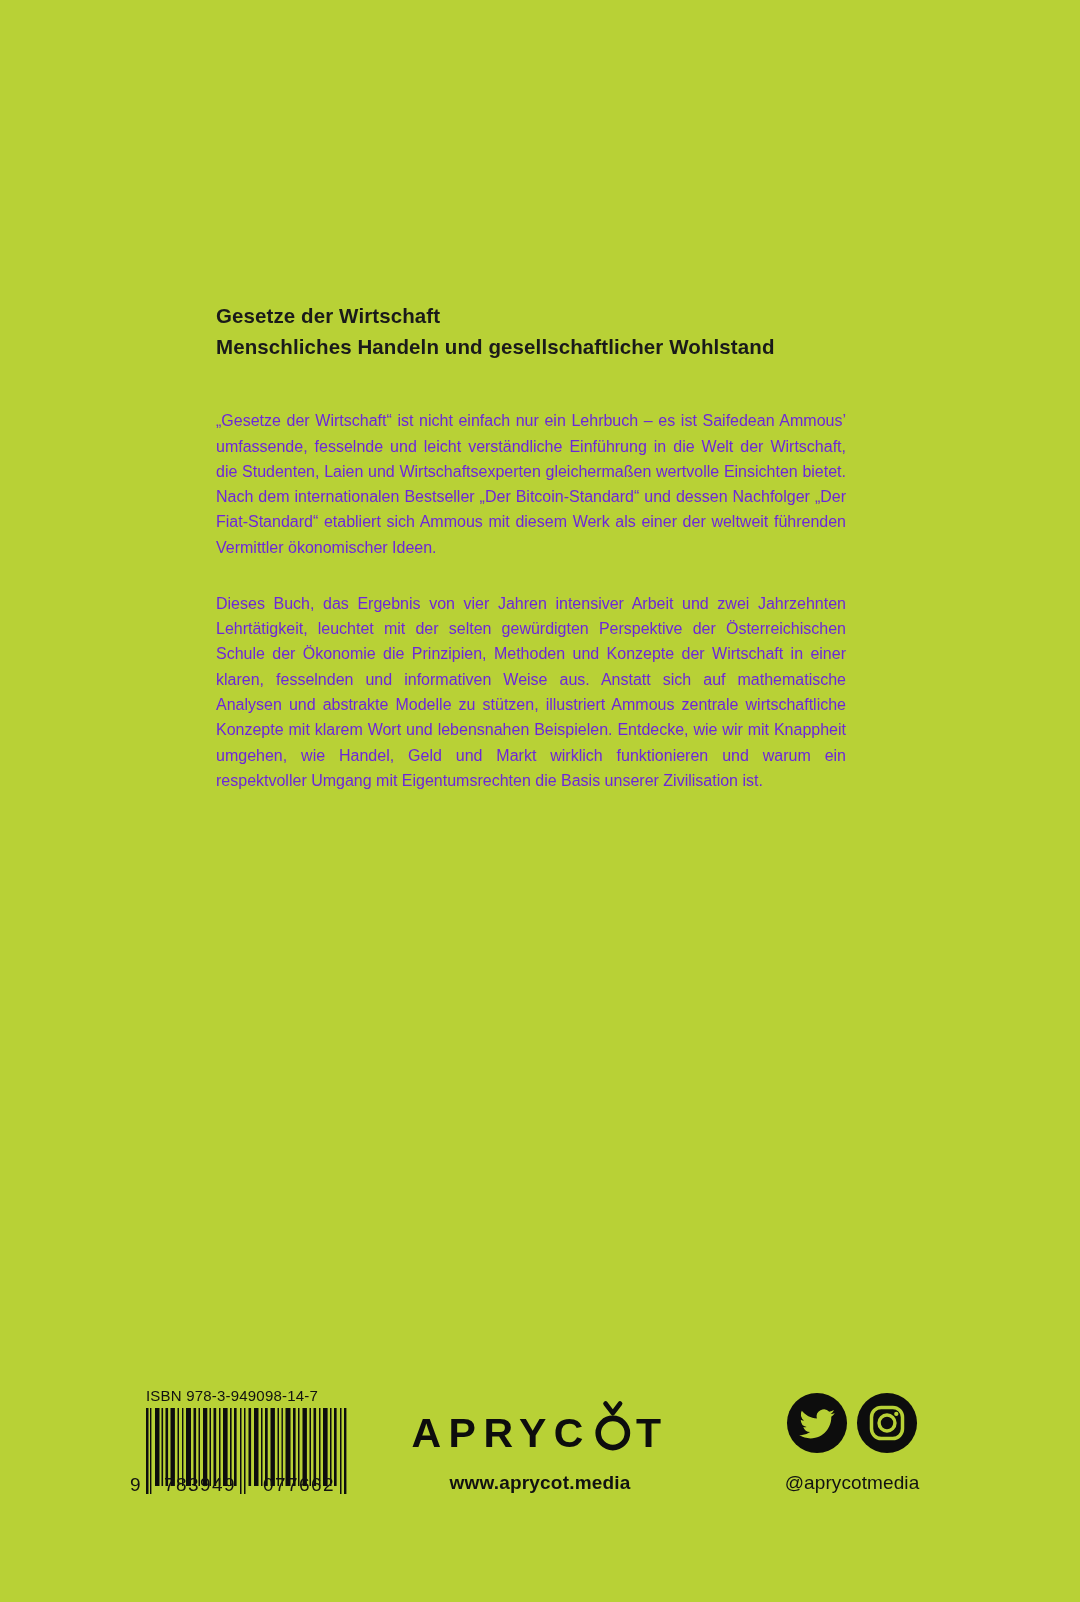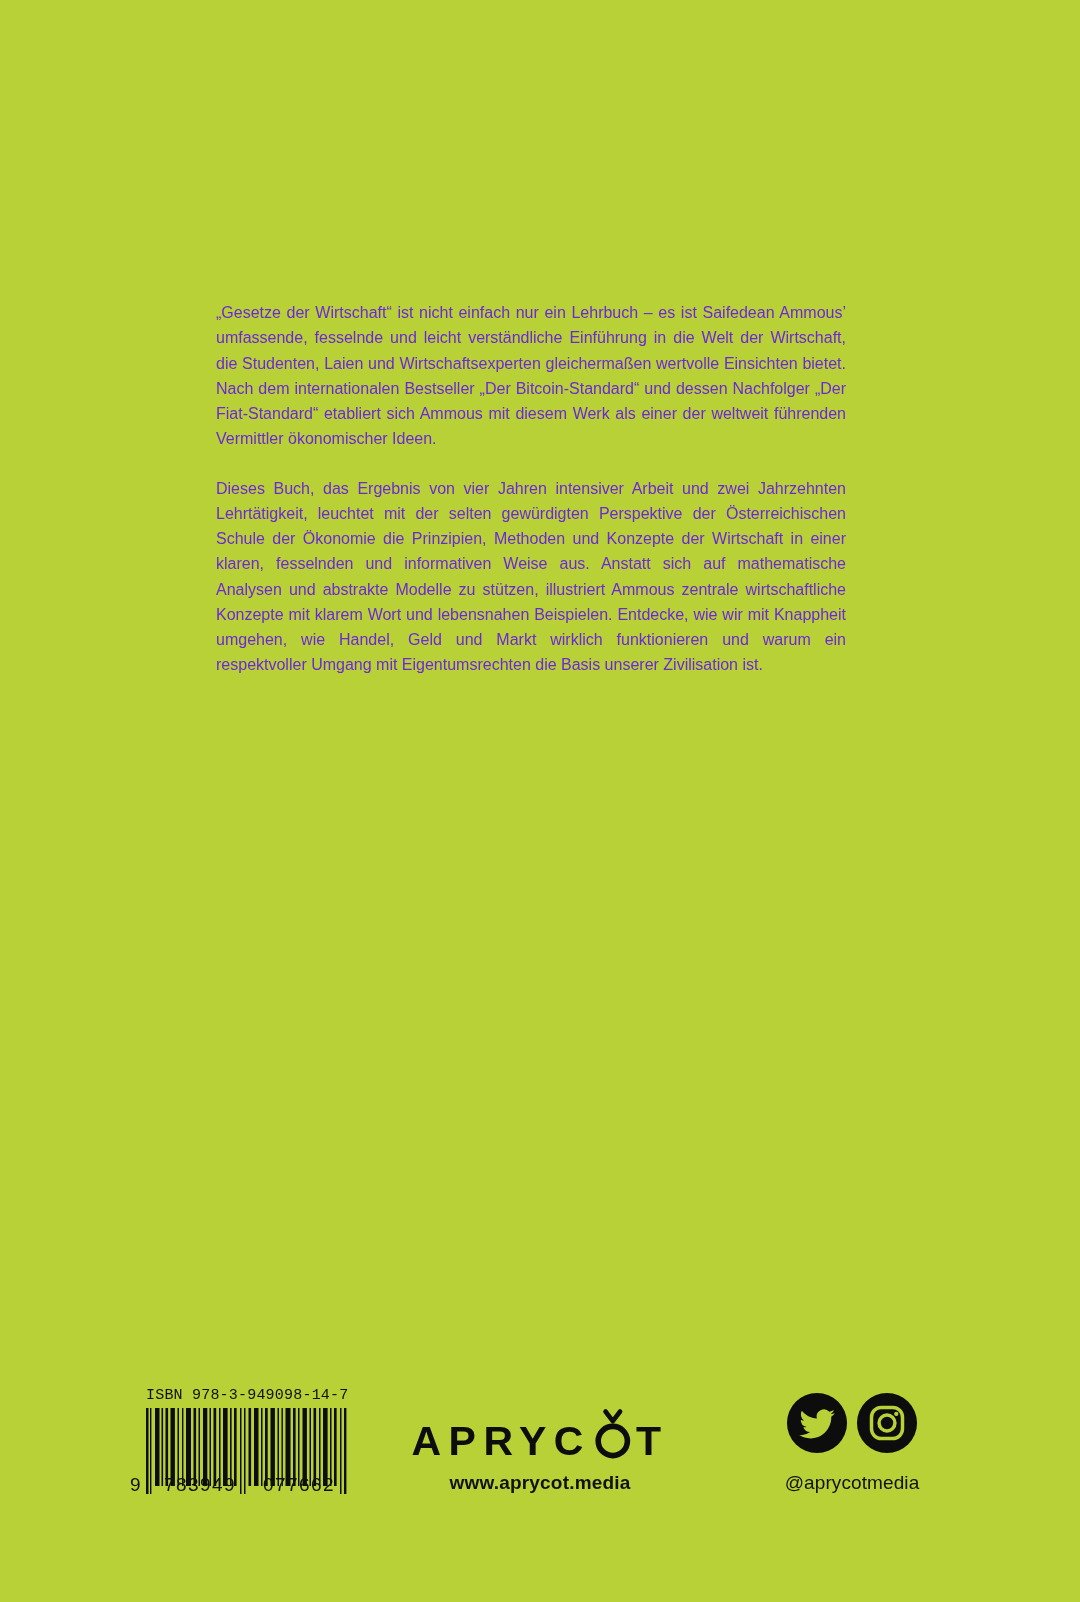--- a/index.html
+++ b/index.html
@@ -46,21 +46,21 @@
     font-size: 16px;
     line-height: 1.58;
     text-align: justify;
     text-justify: inter-word;
     color: #6d28d9;
     margin: 0;
     -webkit-hyphens: manual;
     hyphens: manual;
   }
   .para + .para {
-    margin-top: 24px;
+    margin-top: 31px;
   }
 
   
   .footer {
     position: absolute;
     left: 0;
     right: 0;
     bottom: 108px;
     height: 160px;
   }
@@ -71,21 +71,20 @@
     left: 128px;
     bottom: 0;
     width: 225px;
   }
   .isbn-text {
     font-size: 15px;
     letter-spacing: 0.2px;
     color: #111;
     margin: 0 0 4px 18px;
     white-space: nowrap;
-    font-family: Liberation Mono, monospace;
   }
   .barcode {
     position: relative;
     width: 205px;
     height: 86px;
     margin-left: 18px;
   }
   .barcode svg { display: block; }
   .barcode-digits {
     position: absolute;
@@ -130,21 +129,21 @@
     display: inline-flex;
     align-items: center;
     position: relative;
     margin: 0 1px 0 0;
   }
   .logo-url {
     font-size: 19px;
     font-weight: bold;
     letter-spacing: 0.2px;
     color: #111;
-    margin-top: 10px;
+    margin-top: 18px;
   }
 
   
   .social {
     position: absolute;
     right: 118px;
     bottom: 0;
     width: 220px;
     text-align: center;
   }
@@ -167,20 +166,24 @@
     letter-spacing: 0.1px;
   }
 </style>
 </head>
 <body>
 
 <div class="cover">
 
   <div class="blurb">
 
+    <div class="title-block">
+      <div class="title-line">Gesetze der Wirtschaft</div>
+      <div class="title-line">Menschliches Handeln und gesellschaftlicher Wohlstand</div>
+    </div>
 
     <p class="para">„Gesetze der Wirtschaft“ ist nicht einfach nur ein Lehrbuch – es ist Saifedean Ammous’ umfassende, fesselnde und leicht verständliche Einführung in die Welt der Wirtschaft, die Studenten, Laien und Wirtschaftsexperten gleichermaßen wertvolle Einsichten bietet. Nach dem internationalen Bestseller „Der Bitcoin-Standard“ und dessen Nachfolger „Der Fiat-Standard“ etabliert sich Ammous mit diesem Werk als einer der weltweit führenden Vermittler ökonomischer Ideen.</p>
 
     <p class="para">Dieses Buch, das Ergebnis von vier Jahren intensiver Arbeit und zwei Jahrzehnten Lehrtätigkeit, leuchtet mit der selten gewürdigten Perspektive der Österreichischen Schule der Ökonomie die Prinzipien, Methoden und Konzepte der Wirtschaft in einer klaren, fesselnden und informativen Weise aus. Anstatt sich auf mathematische Analysen und abstrakte Modelle zu stützen, illustriert Ammous zentrale wirtschaftliche Konzepte mit klarem Wort und lebensnahen Beispielen. Entdecke, wie wir mit Knappheit umgehen, wie Handel, Geld und Markt wirklich funktionieren und warum ein respektvoller Umgang mit Eigentumsrechten die Basis unserer Zivilisation ist.</p>
   </div>
 
   <div class="footer">
 
     <div class="isbn-zone">
       <div class="isbn-text">ISBN 978-3-949098-14-7</div>

